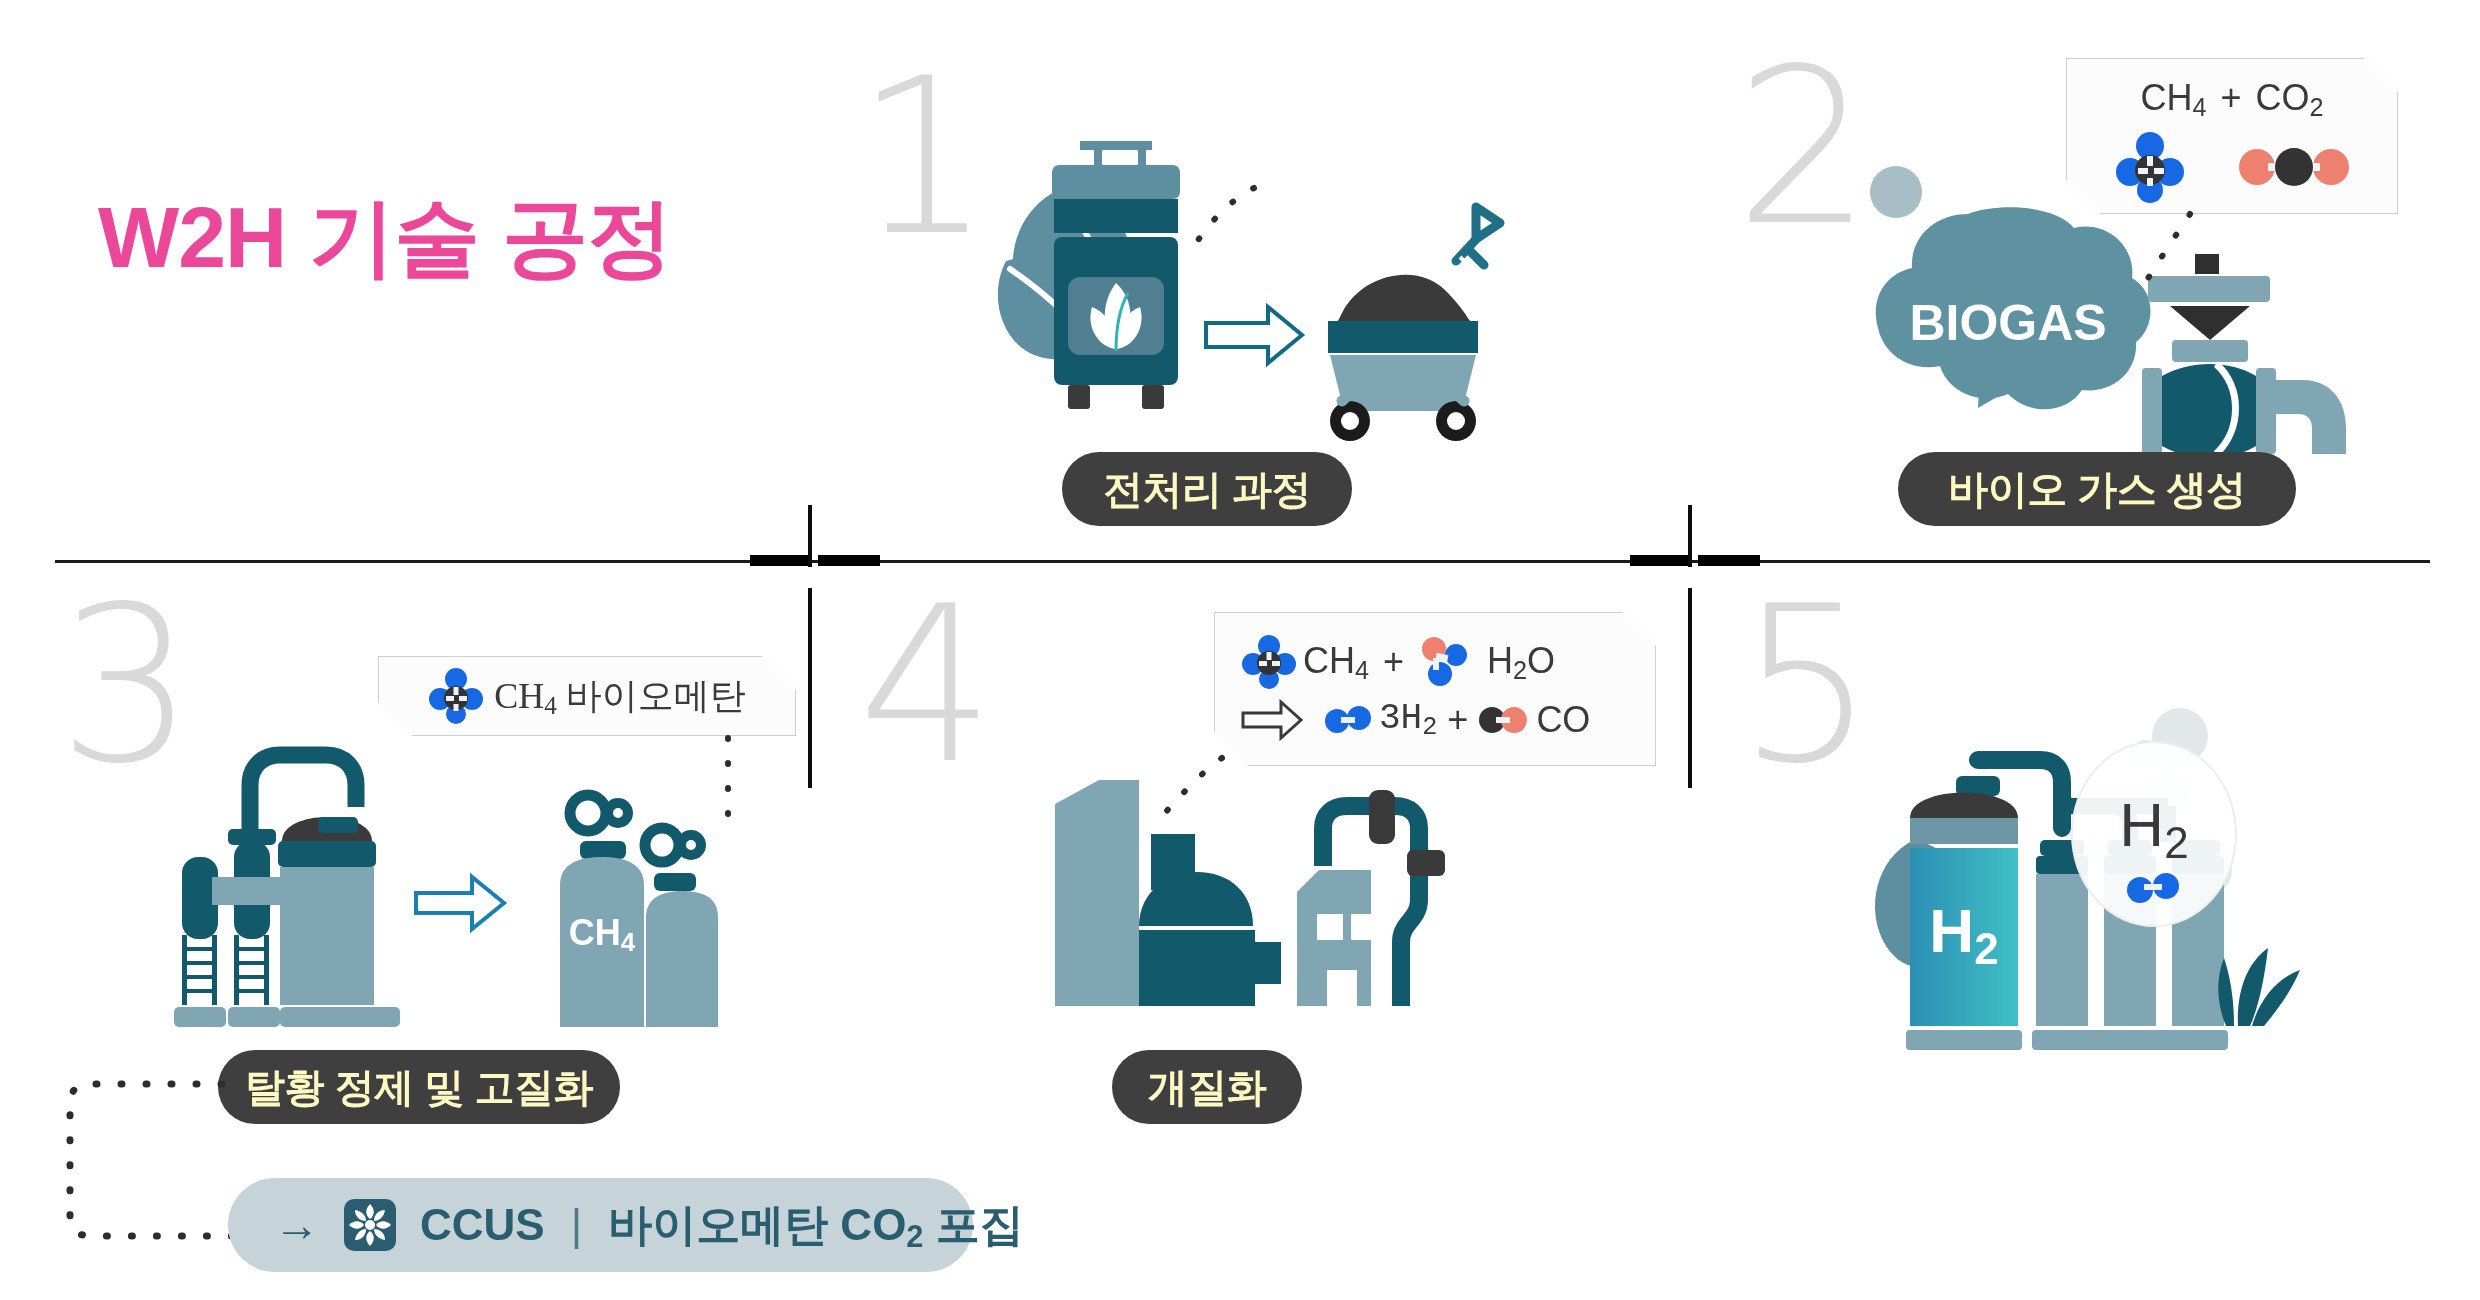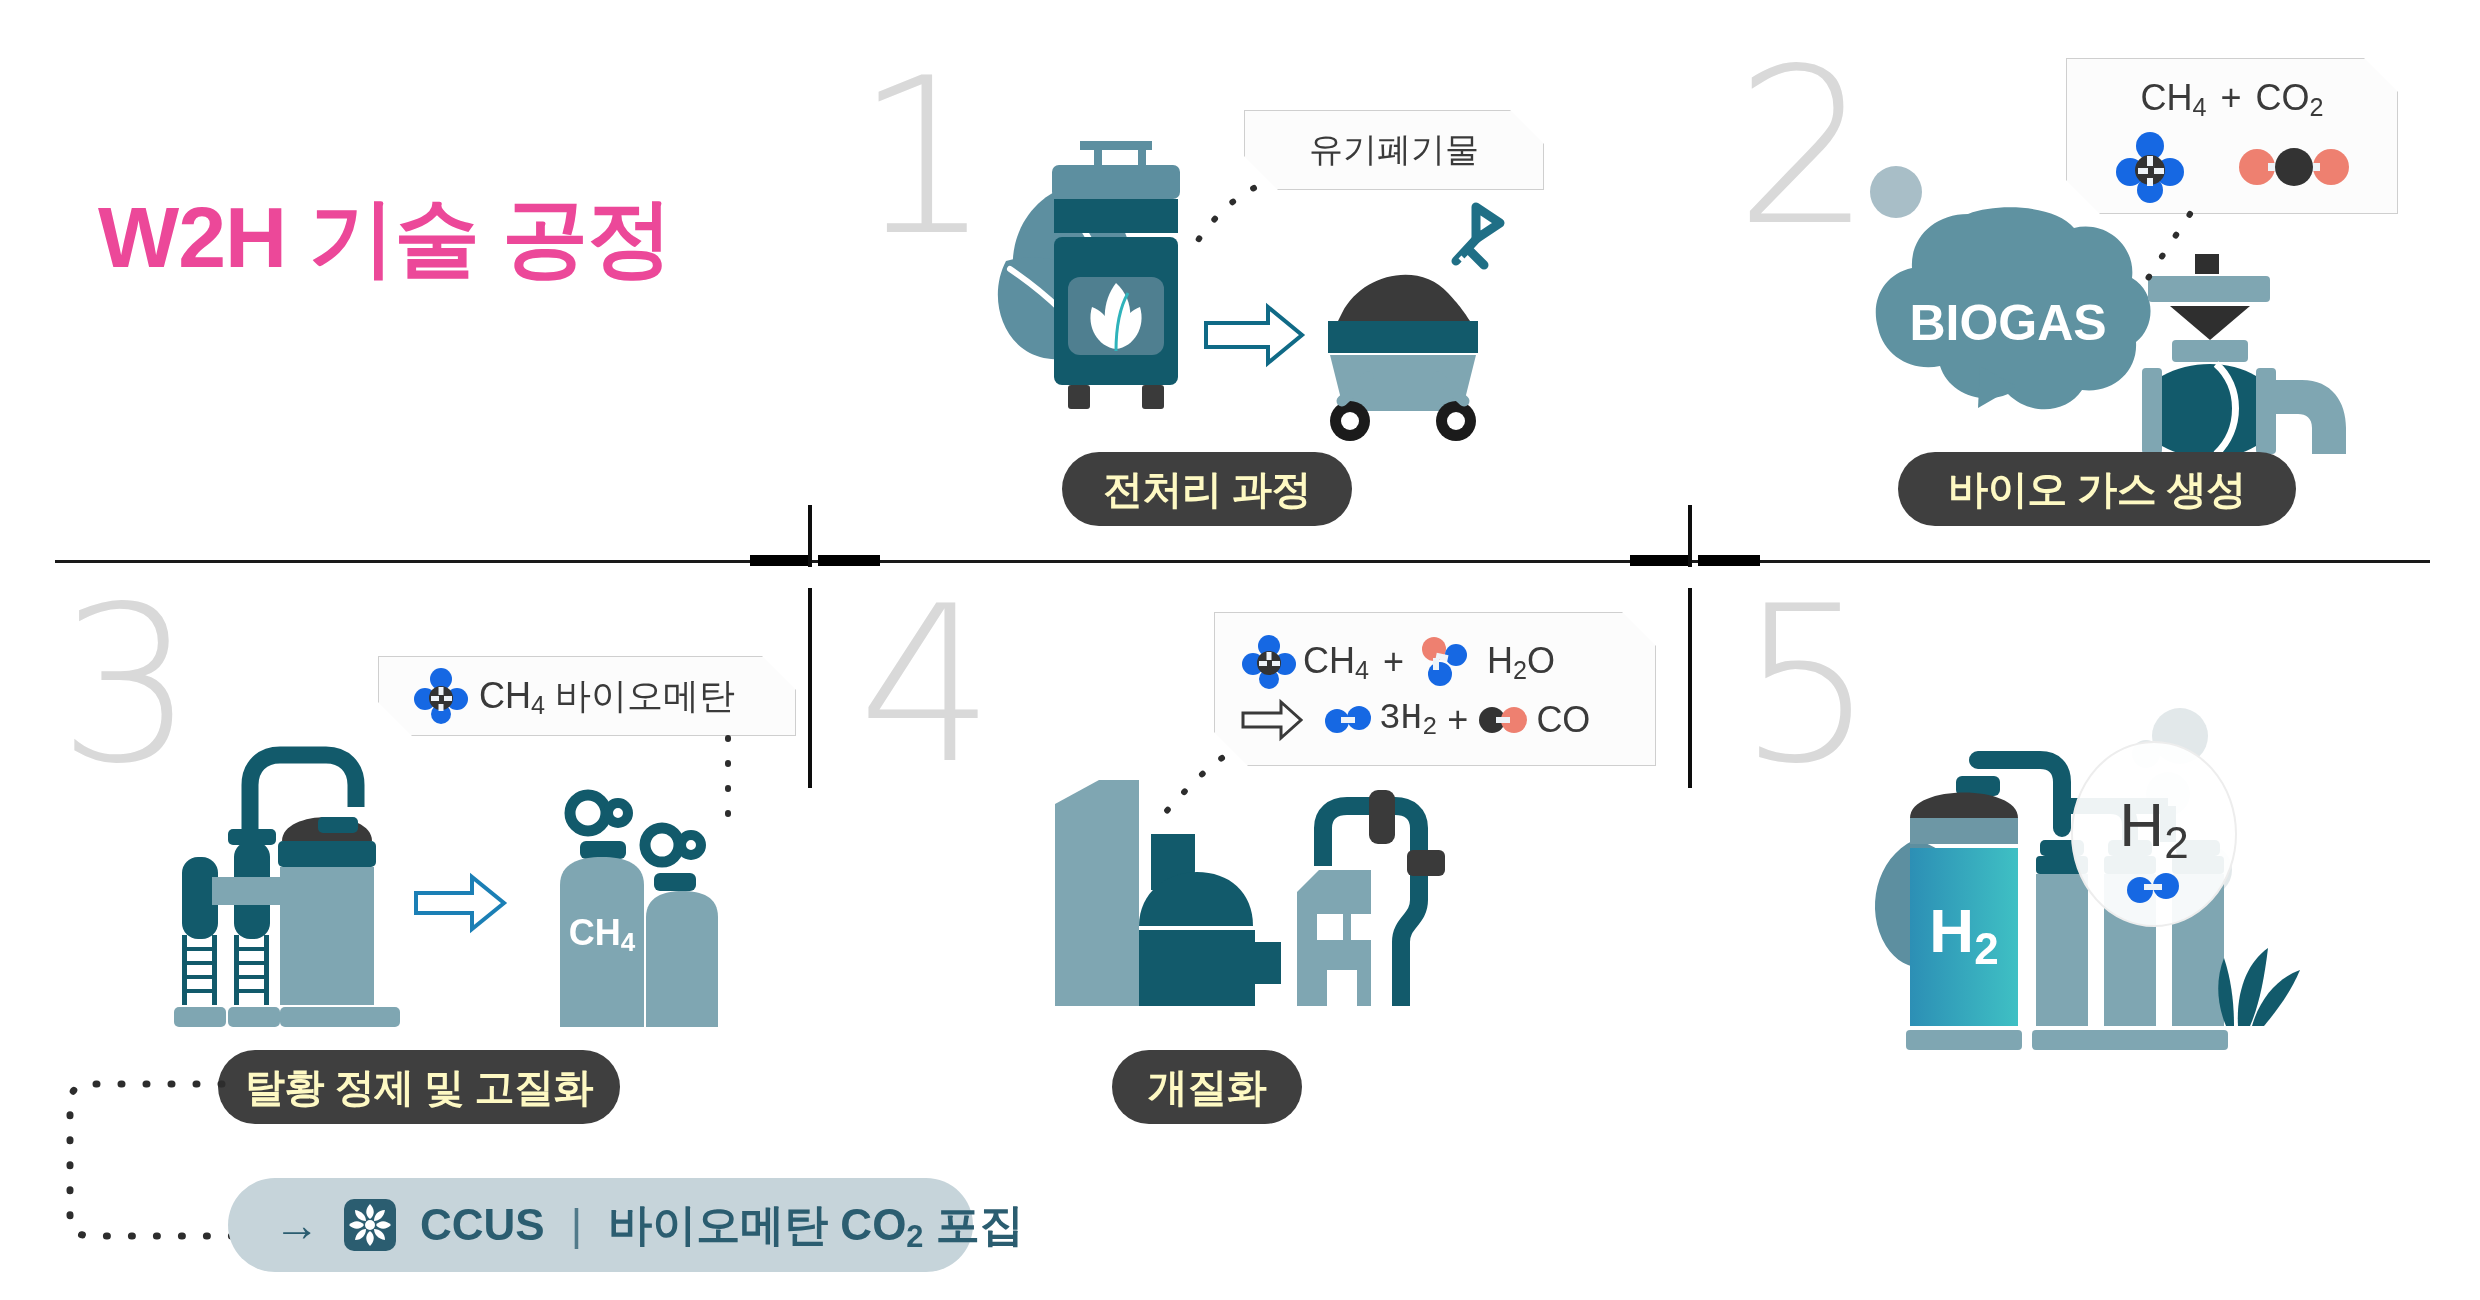--- a/index.html
+++ b/index.html
@@ -100,25 +100,20 @@
     <circle cx="486" cy="256" r="20" fill="#1b1b1b"></circle>
       <circle cx="486" cy="256" r="9" fill="#fff"></circle>
     <path d="M372 236 L 398 212" stroke="#7fa6b2" stroke-width="11" stroke-linecap="round"></path>
     <path d="M494 236 L 468 212" stroke="#7fa6b2" stroke-width="11" stroke-linecap="round"></path>
 
     <path d="M486 96 L 510 70 M 498 84 L 514 100" stroke="#1f6f86" stroke-width="9" stroke-linecap="round"></path>
     <path d="M506 42 L 530 58 L 506 74 Z" fill="none" stroke="#1f6f86" stroke-width="9" stroke-linejoin="round"></path>
     <path d="M490 92 L 506 108" stroke="#ffffff" stroke-width="4"></path>
   </svg>
 
-  <div class="callout" style="left:1244px;top:110px;width:300px;height:80px;">
-    <div class="callout-in" style="justify-content:center;">
-      <span>유기폐기물</span>
-    </div>
-  </div>
 
   <svg style="position:absolute;left:1188px;top:186px;" width="70" height="70">
     <path d="M66 2 C 42 14, 22 36, 6 60" stroke="#2d2d2d" stroke-width="6" fill="none" stroke-linecap="round" stroke-dasharray="1 24"></path>
   </svg>
 
   <div class="pill" style="left:1062px;top:452px;width:290px;">
     <span>전처리 과정</span>
   </div>
 
   <div class="num" style="left:1735px;top:40px;">2</div>
@@ -221,21 +216,21 @@
     <circle cx="468" cy="68" r="10" fill="none" stroke="#125a6b" stroke-width="10"></circle>
     <path d="M410 140 C 410 118, 430 112, 452 112 C 474 112, 494 118, 494 140 L 494 282 L 410 282 Z" fill="#7fa6b2"></path>
     <text x="452" y="200" font-family="Liberation Sans, sans-serif" font-size="36" font-weight="bold" fill="#ffffff" text-anchor="middle">CH<tspan font-size="26" dy="6">4</tspan></text>
     <rect x="504" y="128" width="42" height="18" rx="6" fill="#125a6b"></rect>
     <circle cx="512" cy="100" r="17" fill="none" stroke="#125a6b" stroke-width="11"></circle>
     <circle cx="541" cy="100" r="10" fill="none" stroke="#125a6b" stroke-width="10"></circle>
     <path d="M496 172 C 496 152, 514 146, 532 146 C 552 146, 568 152, 568 172 L 568 282 L 496 282 Z" fill="#7fa6b2"></path>
   </svg>
 
   <div class="callout" style="left:378px;top:656px;width:418px;height:80px;">
-    <div class="callout-in" style="">
+    <div class="callout-in" style="justify-content:center;font-family:Liberation Serif, serif;">
       <svg width="56" height="56" class="mol">
         <circle cx="28" cy="11" r="11" fill="#1668e3"></circle>
         <circle cx="12" cy="31" r="11" fill="#1668e3"></circle>
         <circle cx="44" cy="31" r="11" fill="#1668e3"></circle>
         <circle cx="28" cy="46" r="10" fill="#1668e3"></circle>
         <circle cx="28" cy="30" r="12" fill="#333333"></circle>
         <rect x="25.5" y="19" width="5" height="8" fill="#eef3f8"></rect>
         <rect x="18" y="28" width="8" height="5" fill="#eef3f8"></rect>
         <rect x="31" y="28" width="8" height="5" fill="#eef3f8"></rect>
         <rect x="25.5" y="36" width="5" height="7" fill="#eef3f8"></rect>

